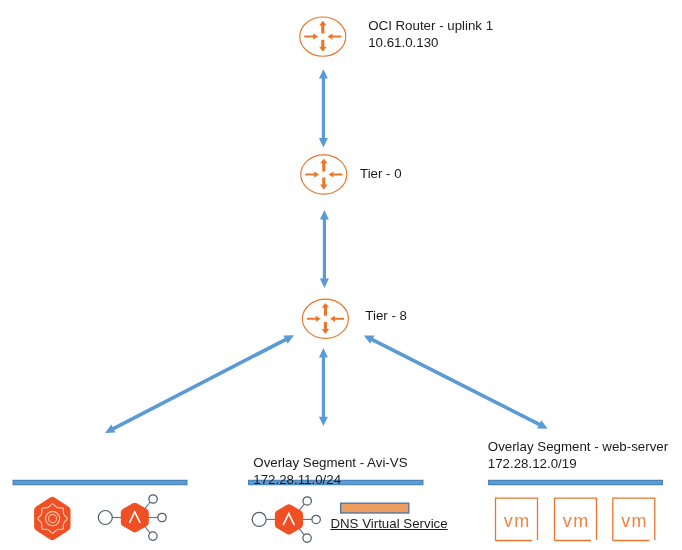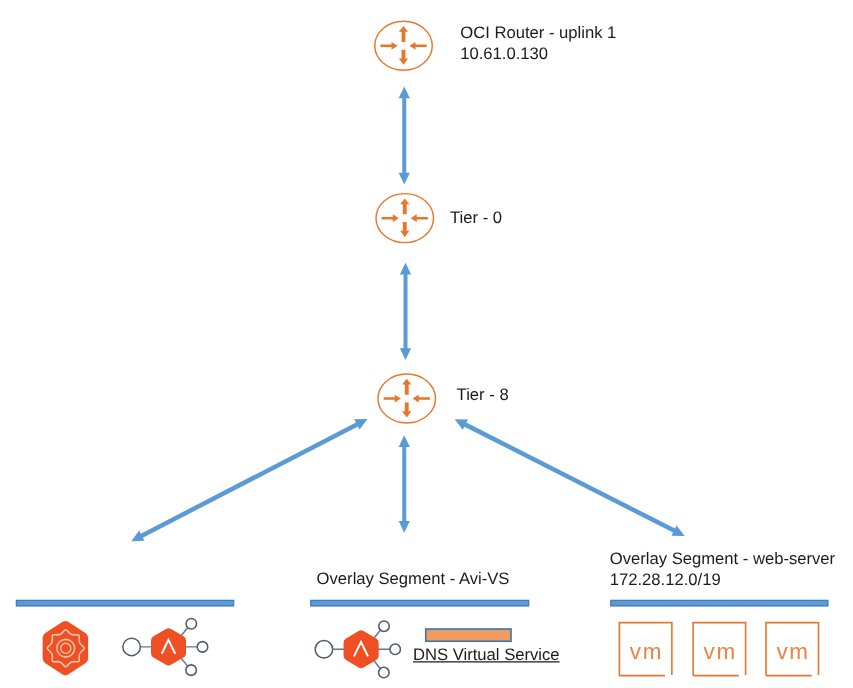--- a/index.html
+++ b/index.html
@@ -113,21 +113,21 @@
     </g>
     <g>
       <path d="M612.8,540.5 L612.8,498.1 L654.8,498.1 L654.8,539.9 M612.8,540.5 L649.3,540.5" fill="none" stroke="#E8762C" stroke-width="1.3"></path>
     </g>
   </svg>
 
   <div class="lbl" style="left:368.2px;top:18.4px;"><div>OCI Router - uplink 1</div><div>10.61.0.130</div></div>
   <div class="lbl" style="left:360px;top:166px;">Tier - 0</div>
   <div class="lbl" style="left:365.3px;top:308.3px;">Tier - 8</div>
 
-  <div class="lbl seg" style="left:253.3px;top:439px;margin-top:16px;"><div>Overlay Segment - Avi-VS</div></div>
+  <div class="lbl seg" style="left:253.3px;top:439px;margin-top:16px;"><div>Overlay Segment - Avi-VS</div><div>172.28.11.0/24</div></div>
   <div class="lbl seg" style="left:487.8px;top:439px;"><div>Overlay Segment - web-server</div><div>172.28.12.0/19</div></div>
 
   <div class="lbl" style="left:330.4px;top:516.3px;text-decoration:underline;">DNS Virtual Service</div>
 
   <div class="vmtxt" style="left:495.5px;top:511px;width:42px;">vm</div>
   <div class="vmtxt" style="left:554.5px;top:511px;width:42px;">vm</div>
   <div class="vmtxt" style="left:612.8px;top:511px;width:42px;">vm</div>
 </div>
 
 </body></html>

